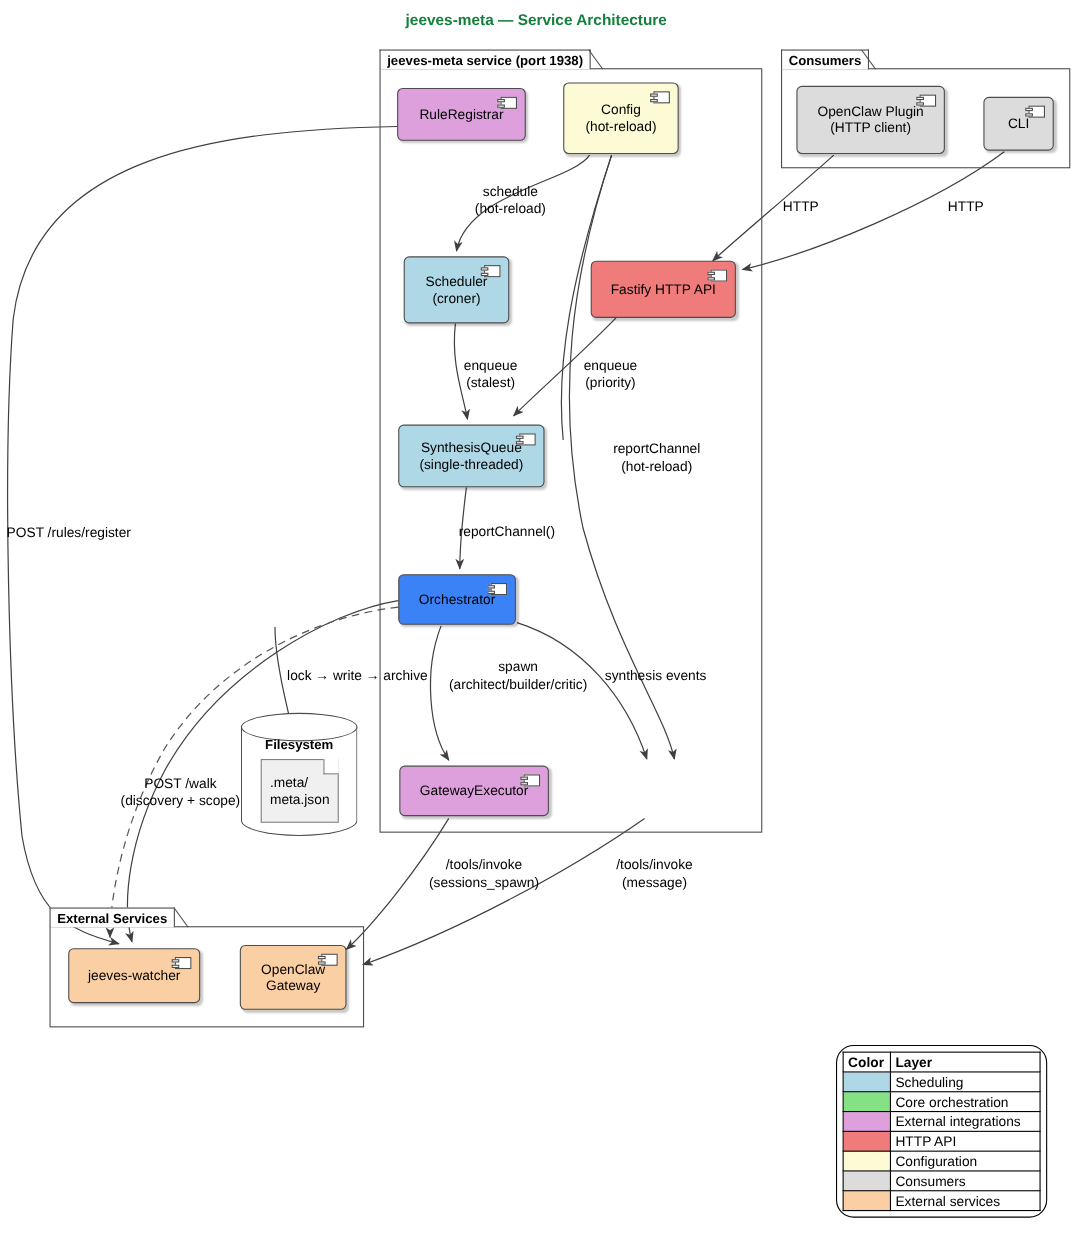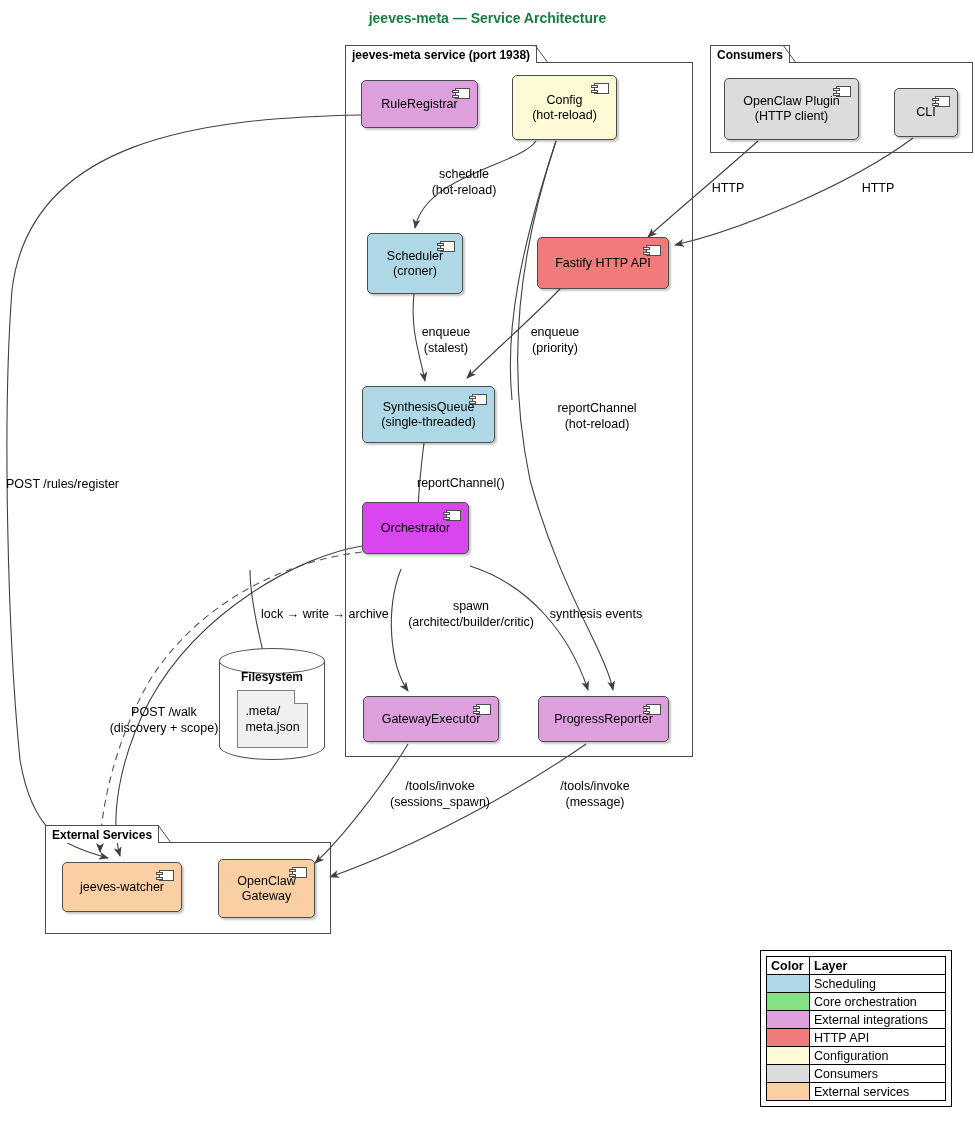--- a/index.html
+++ b/index.html
@@ -167,21 +167,21 @@
     white-space: pre;
   }
   .edge-label.left { text-align: left; }
   
   #legend {
     position: absolute;
     left: 760px;
     top: 950px;
     width: 192px;
     border: 1.5px solid #000000;
-    border-radius: 0;
+    border-radius: 16px;
     background: #ffffff;
     padding: 5px;
     box-sizing: border-box;
   }
   #legend table {
     border-collapse: collapse;
     width: 100%;
     font-size: 12.5px;
   }
   #legend th, #legend td {
@@ -286,34 +286,30 @@
     <span class="comp-icon"></span>
     <span class="label">Fastify HTTP API</span>
   </div>
 
   <div class="comp" style="left:362px; top:386px; width:133px; height:57px; background:#aed8e6;">
     <span class="comp-icon"></span>
     <span class="label" style="white-space:pre-line;">SynthesisQueue
 (single-threaded)</span>
   </div>
 
-  <div class="comp" style="left:362px; top:502px; width:107px; height:52px; background:#d946ef;">
+  <div class="comp" style="left:362px; top:522px; width:107px; height:46px; background:#3b82f6;">
     <span class="comp-icon"></span>
     <span class="label">Orchestrator</span>
   </div>
 
   <div class="comp" style="left:363px; top:696px; width:136px; height:46px; background:#dda0dd;">
     <span class="comp-icon"></span>
     <span class="label">GatewayExecutor</span>
   </div>
 
-  <div class="comp" style="left:538px; top:696px; width:131px; height:46px; background:#dda0dd;">
-    <span class="comp-icon"></span>
-    <span class="label">ProgressReporter</span>
-  </div>
 
   <div class="comp" style="left:724px; top:78px; width:135px; height:62px; background:#dcdcdc;">
     <span class="comp-icon"></span>
     <span class="label" style="white-space:pre-line;">OpenClaw Plugin
 (HTTP client)</span>
   </div>
 
   <div class="comp" style="left:894px; top:88px; width:64px; height:49px; background:#dcdcdc;">
     <span class="comp-icon"></span>
     <span class="label">CLI</span>

